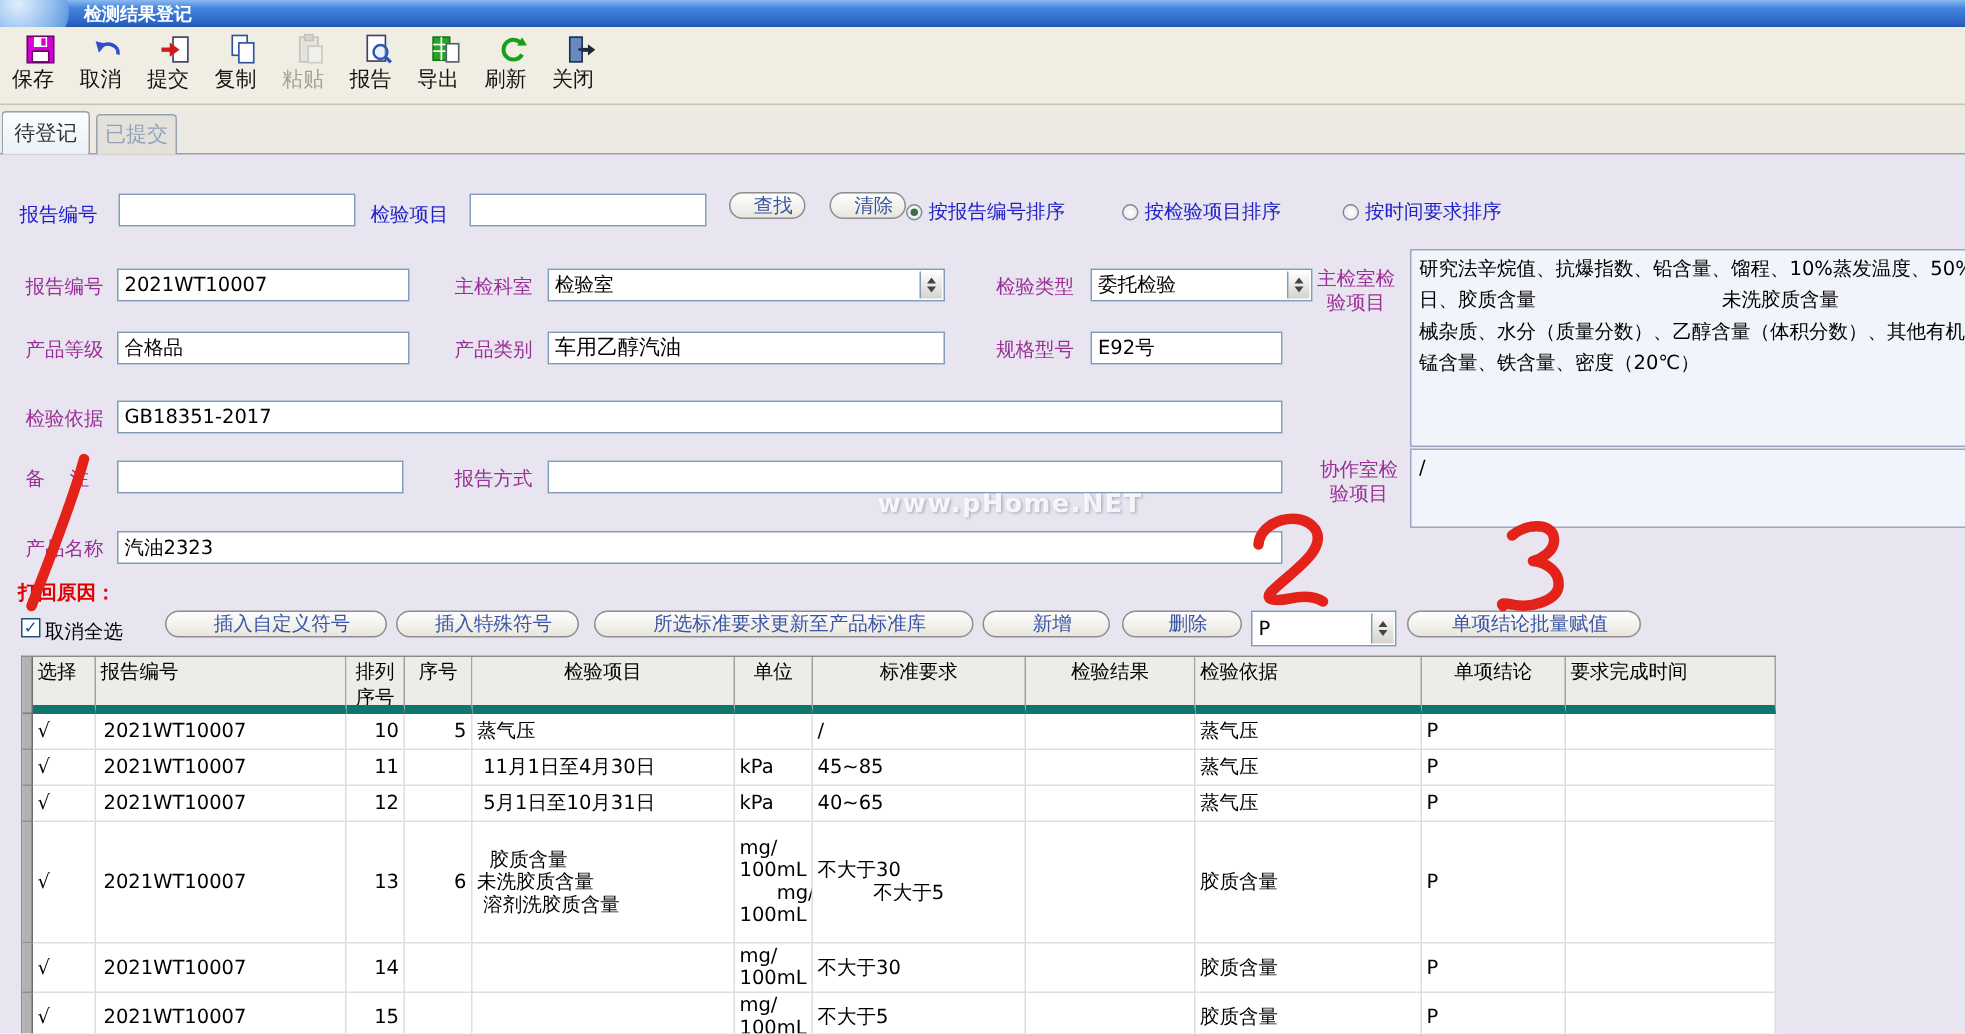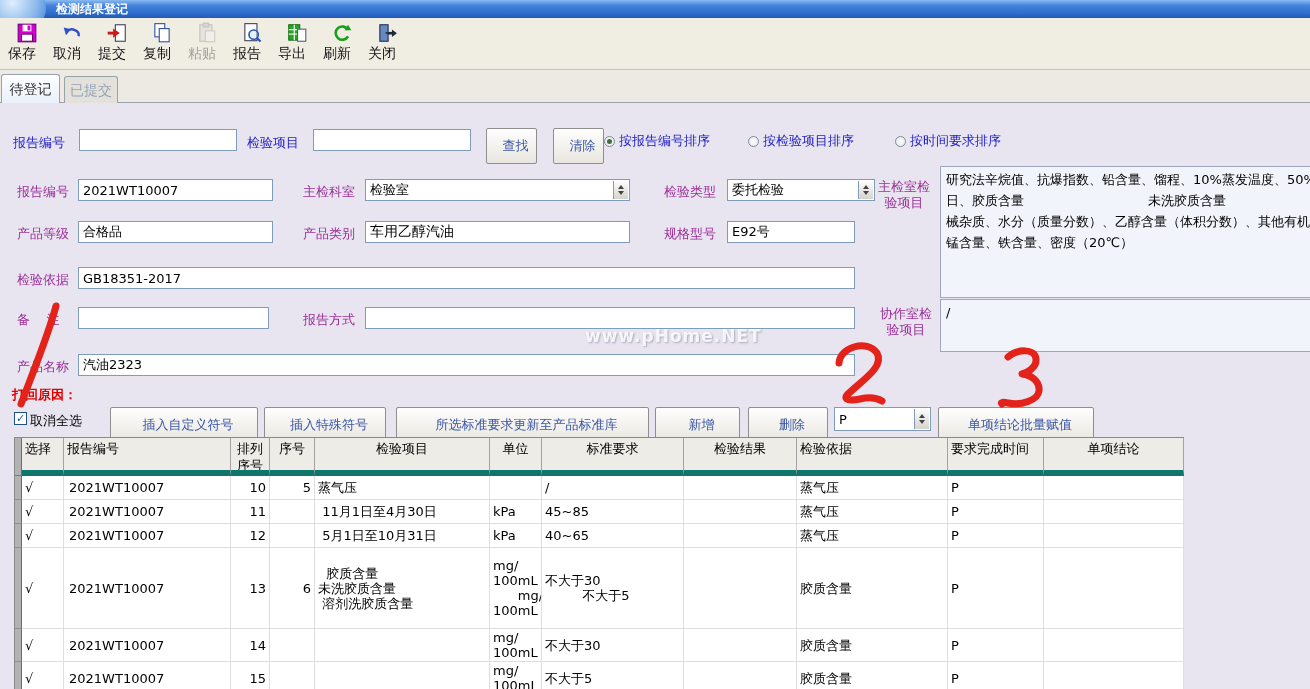--- a/index.html
+++ b/index.html
@@ -42,22 +42,22 @@
   .tinput { position:absolute; height:22px; background:#fff; border:1px solid #7F9DB9; font-size:13px;
     padding:0 4px; color:#000; display:flex; align-items:center; overflow:hidden; white-space:pre; }
   .combo { padding-right:18px; }
   .spin { position:absolute; right:1px; top:1px; bottom:1px; width:15px;
     background:linear-gradient(#FEFEFE,#D6D3CC); border-left:1px solid #7F9DB9;
     display:flex; flex-direction:column; align-items:center; justify-content:center; gap:2px; }
   .spin .up { width:0; height:0; border-left:3px solid transparent; border-right:3px solid transparent; border-bottom:4px solid #444; }
   .spin .dn { width:0; height:0; border-left:3px solid transparent; border-right:3px solid transparent; border-top:4px solid #444; }
   .tarea { position:absolute; background:#F2F4FB; border:1px solid #9FA6C0; font-size:13px; line-height:21px;
     padding:2px 5px; white-space:pre; overflow:hidden; color:#000; }
-  .btn { position:absolute; height:36px; background:linear-gradient(#FEFEFE,#E8E6DE); border:1px solid #8E8E8E;
-    border-radius:2px; font-size:13px; color:#3A55A5; display:flex; align-items:center; justify-content:center;
+  .btn { position:absolute; height:18px; background:linear-gradient(#FEFEFE,#E8E6DE); border:1px solid #8E8E8E;
+    border-radius:12px; font-size:13px; color:#3A55A5; display:flex; align-items:center; justify-content:center;
     cursor:pointer; white-space:pre;padding-left:8px; }
   .cbox { position:absolute; width:13px; height:13px; background:#fff; border:1px solid #1C5180;
     display:flex; align-items:center; justify-content:center; font-size:11px; color:#1E4FA0; font-weight:bold; line-height:1; }
   .radio-opt { position:absolute; display:inline-flex; align-items:center; gap:4px; cursor:pointer; }
   .radio { width:11px; height:11px; border-radius:50%; border:1px solid #7E8C9C;
     background:radial-gradient(#fff,#E4E4E4); position:relative; flex:0 0 auto; }
   .radio.checked::after { content:""; position:absolute; left:2px; top:2px; width:5px; height:5px;
     border-radius:50%; background:#3F6F3F; }
   .radio-label { font-size:13px; color:#2121C8; white-space:pre; }
 
@@ -278,22 +278,22 @@
         <div class="hcell ">选择</div>
         <div class="hcell ">报告编号</div>
         <div class="hcell hc">排列
 序号</div>
         <div class="hcell hc">序号</div>
         <div class="hcell hc">检验项目</div>
         <div class="hcell hc">单位</div>
         <div class="hcell hc">标准要求</div>
         <div class="hcell hc">检验结果</div>
         <div class="hcell ">检验依据</div>
+        <div class="hcell hc">单项结论</div>
         <div class="hcell ">要求完成时间</div>
-        <div class="hcell hc">单项结论</div>
       </div>
       <div class="trow" style="height:24px;">
         <div class="bcell rowhdr"></div>
         <div class="bcell ">√</div>
         <div class="bcell pad5">2021WT10007</div>
         <div class="bcell ar">10</div>
         <div class="bcell ar">5</div>
         <div class="bcell ">蒸气压</div>
         <div class="bcell "></div>
         <div class="bcell ">/</div>

